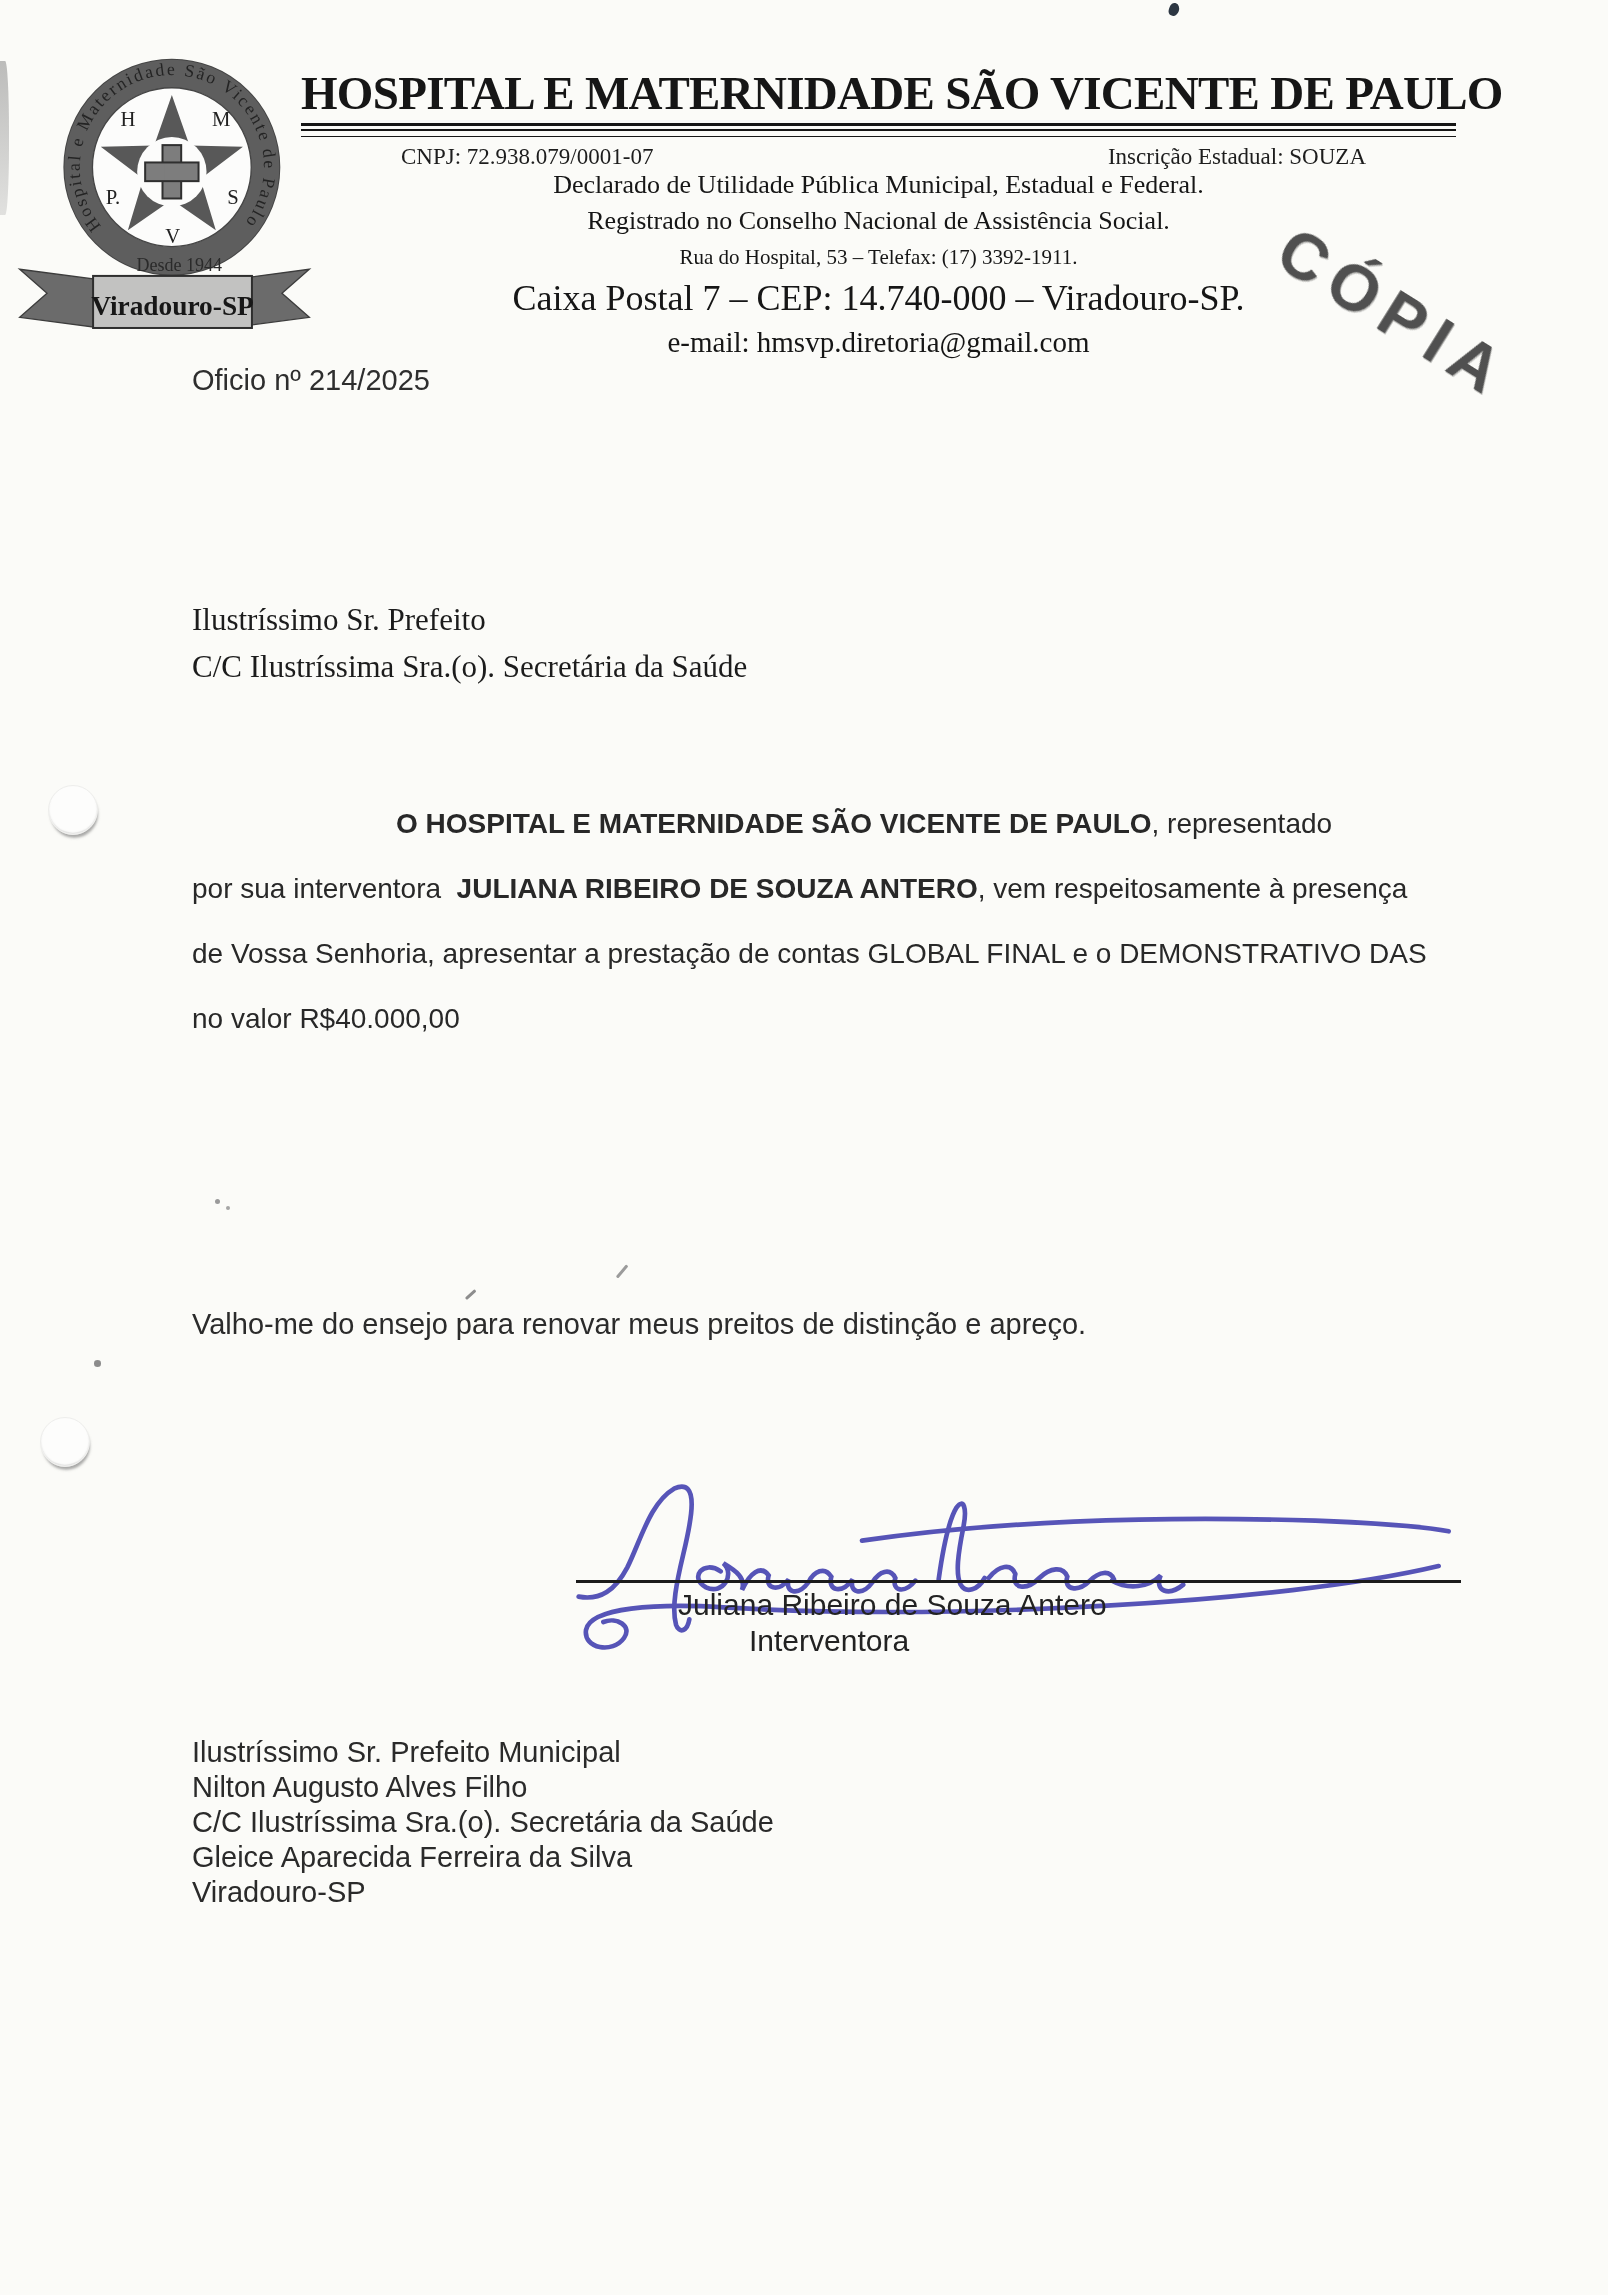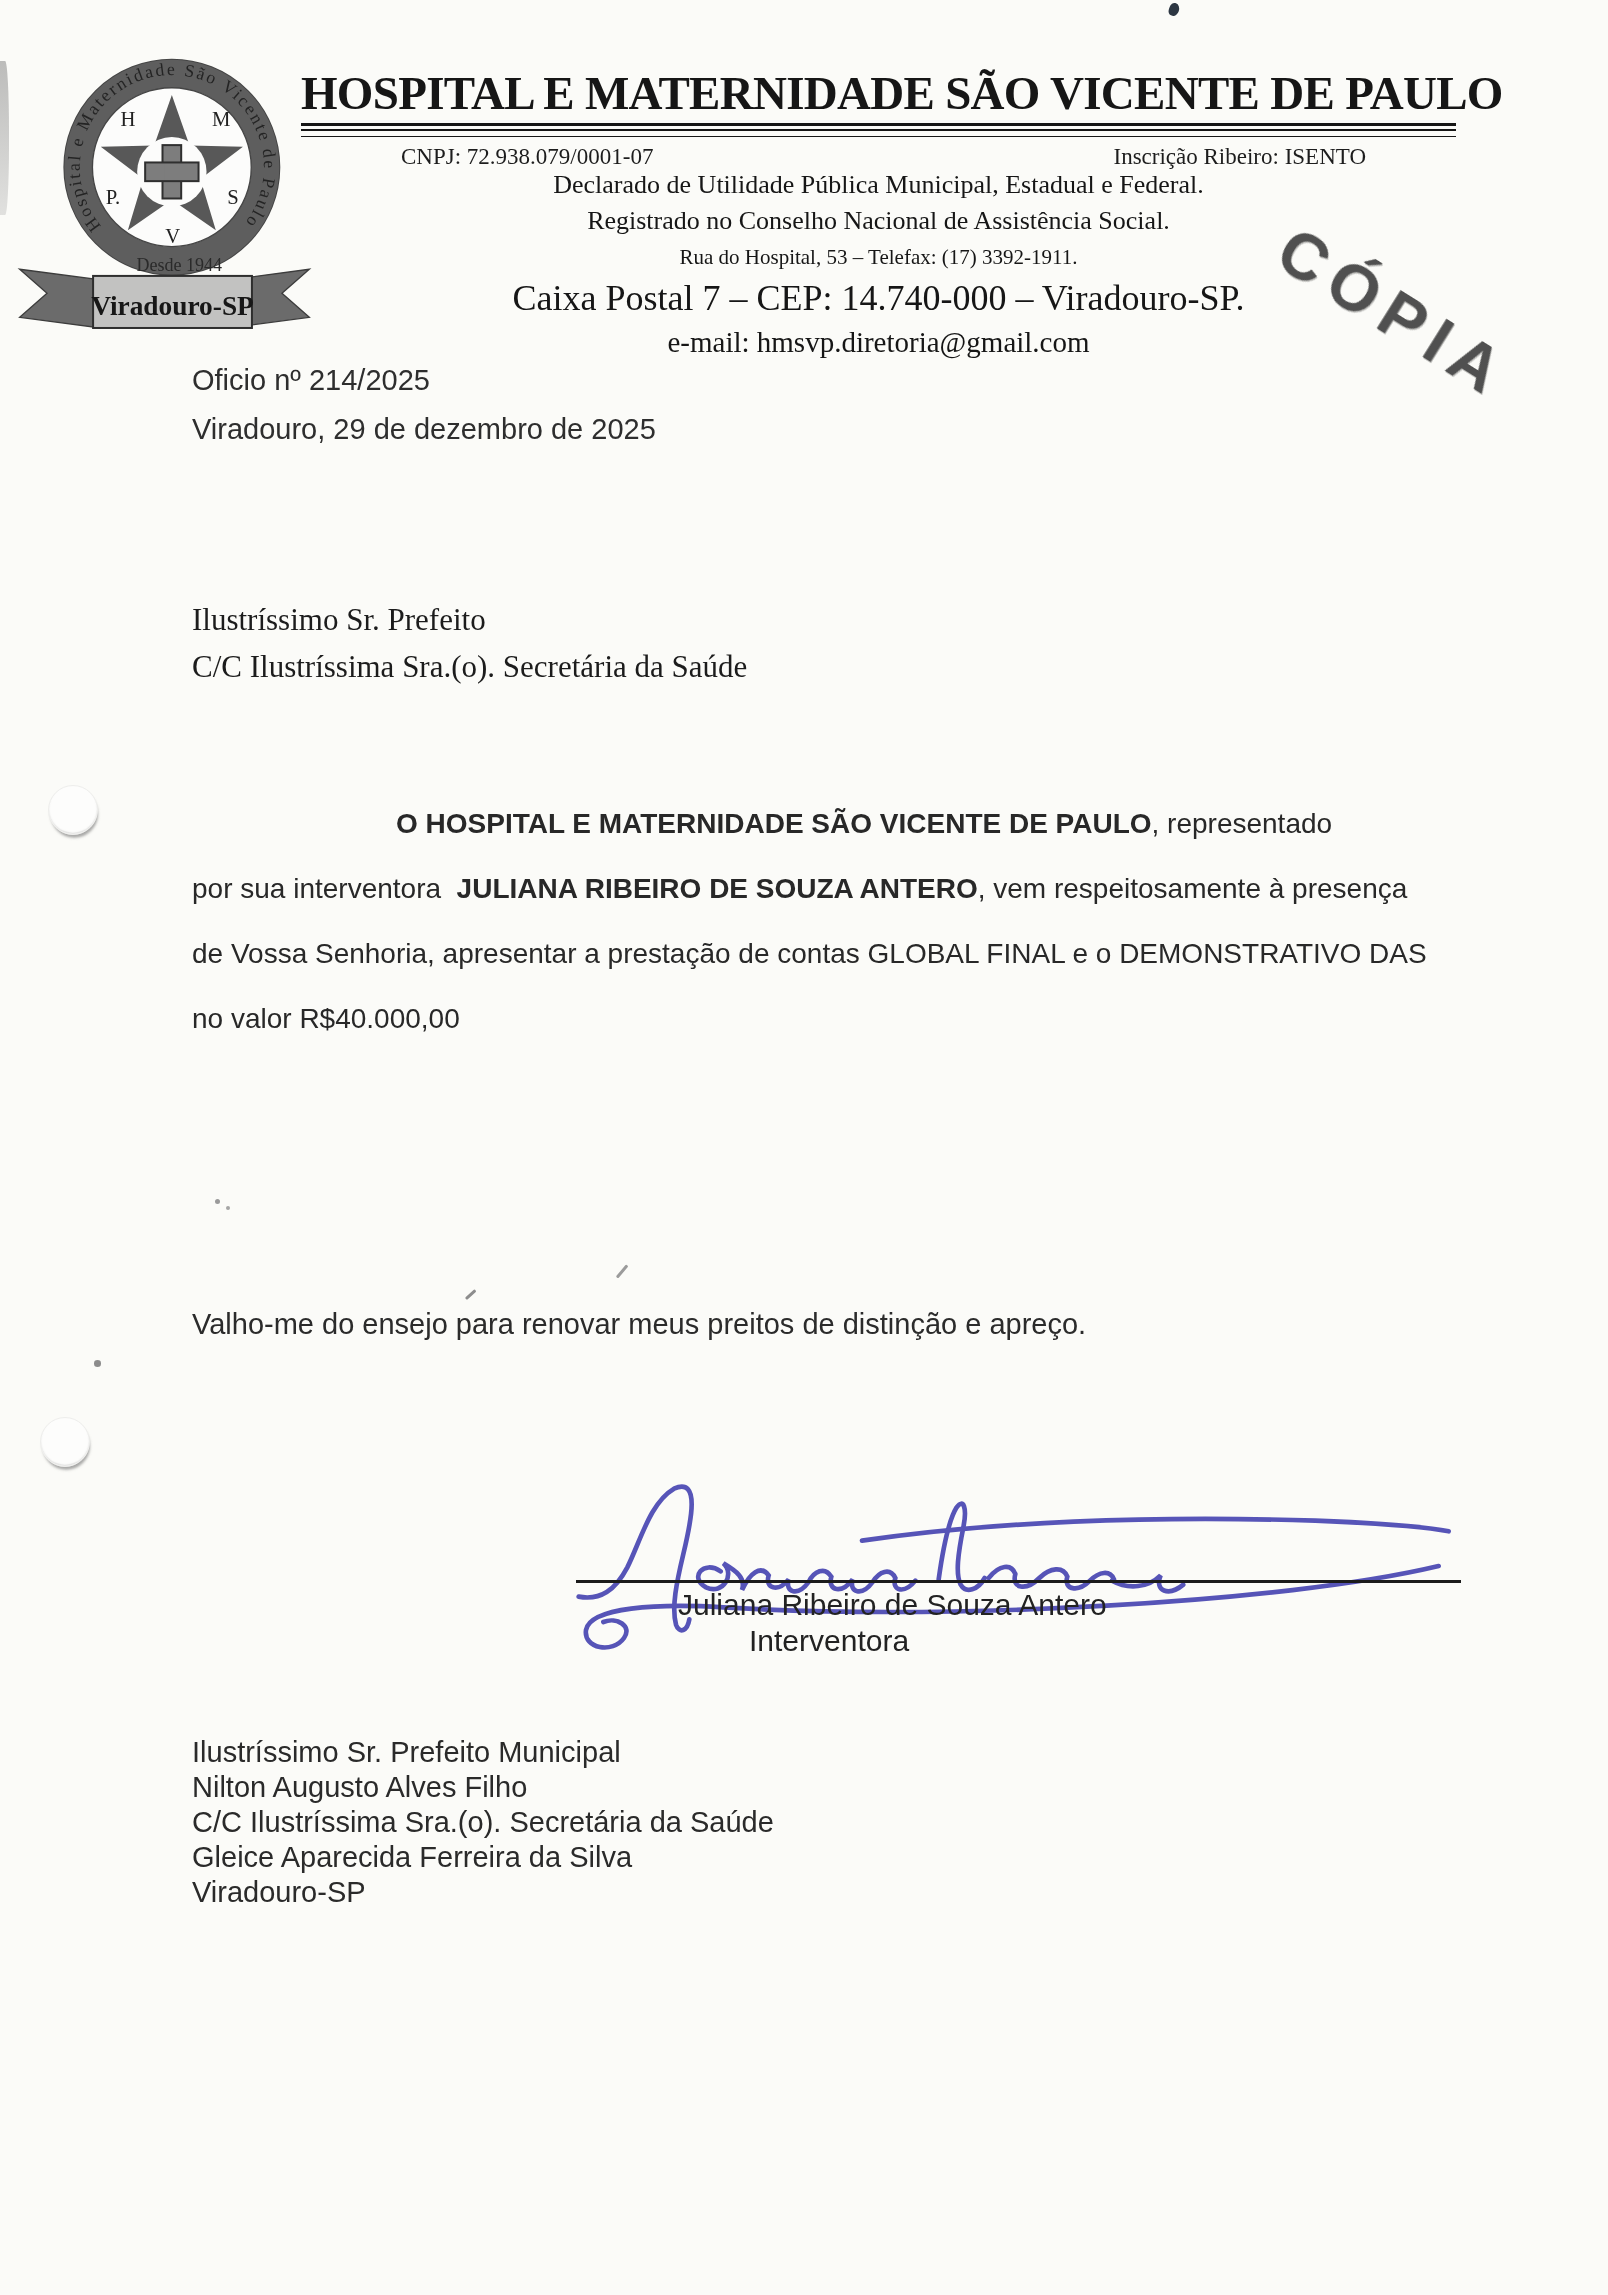--- a/index.html
+++ b/index.html
@@ -105,33 +105,32 @@
       <rect x="114" y="334" width="238" height="78" fill="#c2c2c1" stroke="#2e2e2e" stroke-width="3"></rect>
       <text x="233" y="392" text-anchor="middle" font-family="Liberation Serif, DejaVu Serif, serif" font-size="41" font-weight="bold" fill="#171717">Viradouro-SP</text>
     </g>
   </svg>
 
   <div class="abs header-text">
     <span class="hdr-title">HOSPITAL E MATERNIDADE SÃO VICENTE DE PAULO</span>
     <div class="hdr-rule"></div>
     <div class="hdr-row serif">
       <span>CNPJ: 72.938.079/0001-07</span>
-      <span>Inscrição Ribeiro: ISENTO</span>
+      <span>Inscrição Estadual: SOUZA</span>
     </div>
     <div class="hdr-l1 serif">Declarado de Utilidade Pública Municipal, Estadual e Federal.</div>
     <div class="hdr-l2 serif">Registrado no Conselho Nacional de Assistência Social.</div>
     <div class="hdr-l3 serif">Rua do Hospital, 53 – Telefax: (17) 3392-1911.</div>
     <div class="hdr-l4 serif">Caixa Postal 7 – CEP: 14.740-000 – Viradouro-SP.</div>
     <div class="hdr-l5 serif">e-mail: hmsvp.diretoria@gmail.com</div>
   </div>
 
   <div class="abs stamp">CÓPIA</div>
 
   <div class="abs office-no">Oficio nº 214/2025</div>
-  <div class="abs date-line">Viradouro, 29 de dezembro de 2025</div>
 
   <div class="abs recipient serif">
     <div>Ilustríssimo Sr. Prefeito</div>
     <div>C/C Ilustríssima Sra.(o). Secretária da Saúde</div>
   </div>
 
   <div class="abs para">
     <div class="pline indent"><span class="b">O HOSPITAL E MATERNIDADE SÃO VICENTE DE PAULO</span><span>, representado</span></div>
     <div class="pline"><span>por sua interventora  </span><span class="b">JULIANA RIBEIRO DE SOUZA ANTERO</span><span>, vem respeitosamente à presença</span></div>
     <div class="pline">de Vossa Senhoria, apresentar a prestação de contas GLOBAL FINAL e o DEMONSTRATIVO DAS</div>

